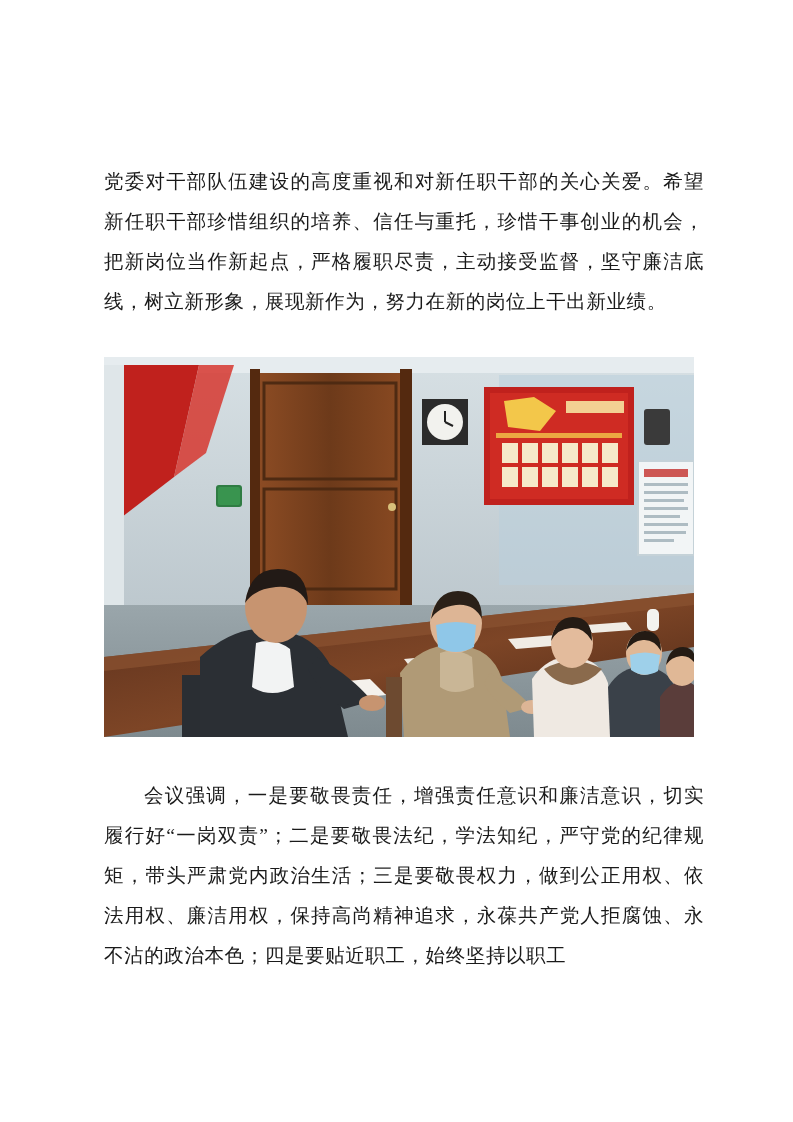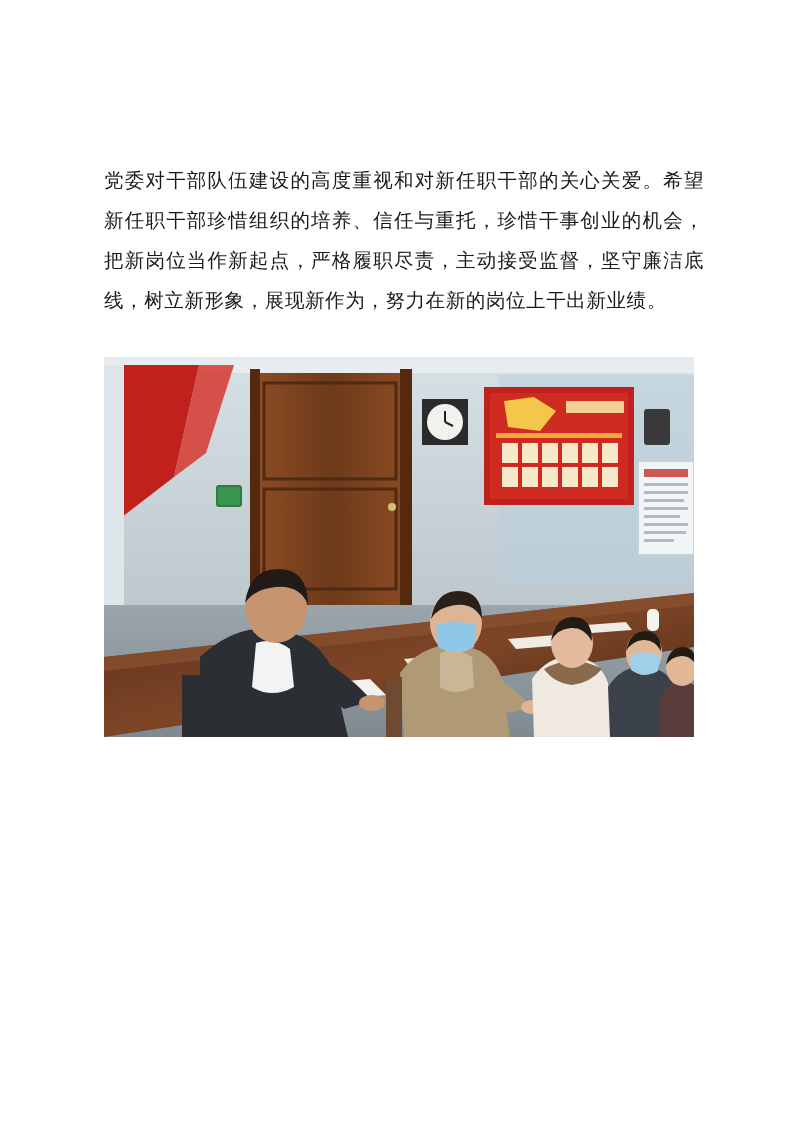--- a/index.html
+++ b/index.html
@@ -7,21 +7,21 @@
     padding: 0;
     background: #888;
   }
   .page {
     position: relative;
     width: 793px;
     height: 1122px;
     background: #ffffff;
     margin: 0 auto;
     overflow: hidden;
-    font-family: Liberation Mono, monospace;
+    font-family: Liberation Serif, serif;
   }
   .body-text {
     position: absolute;
     left: 104px;
     width: 600px;
     font-size: 19.5px;
     line-height: 40px;
     color: #1a1a1a;
     text-align: justify;
     text-justify: inter-ideograph;
@@ -193,14 +193,15 @@
         <path d="M556 380 L556 340 Q568 322 584 324 L590 328 L590 380 Z" fill="#5a3d3a"></path>
         <ellipse cx="578" cy="310" rx="16" ry="19" fill="#e0b896"></ellipse>
         <path d="M562 308 Q565 290 579 290 Q592 290 592 308 Q586 298 577 299 Q567 300 562 308 Z" fill="#241b14"></path>
       </g>
 
       <rect x="78" y="318" width="18" height="62" fill="#2a2e33"></rect>
       <rect x="282" y="320" width="16" height="60" fill="#6d4a30"></rect>
     </svg>
   </div>
 
+  <p class="body-text" id="para2">会议强调，一是要敬畏责任，增强责任意识和廉洁意识，切实履行好“一岗双责”；二是要敬畏法纪，学法知纪，严守党的纪律规矩，带头严肃党内政治生活；三是要敬畏权力，做到公正用权、依法用权、廉洁用权，保持高尚精神追求，永葆共产党人拒腐蚀、永不沾的政治本色；四是要贴近职工，始终坚持以职工</p>
 
 </div>
 
 </body></html>

